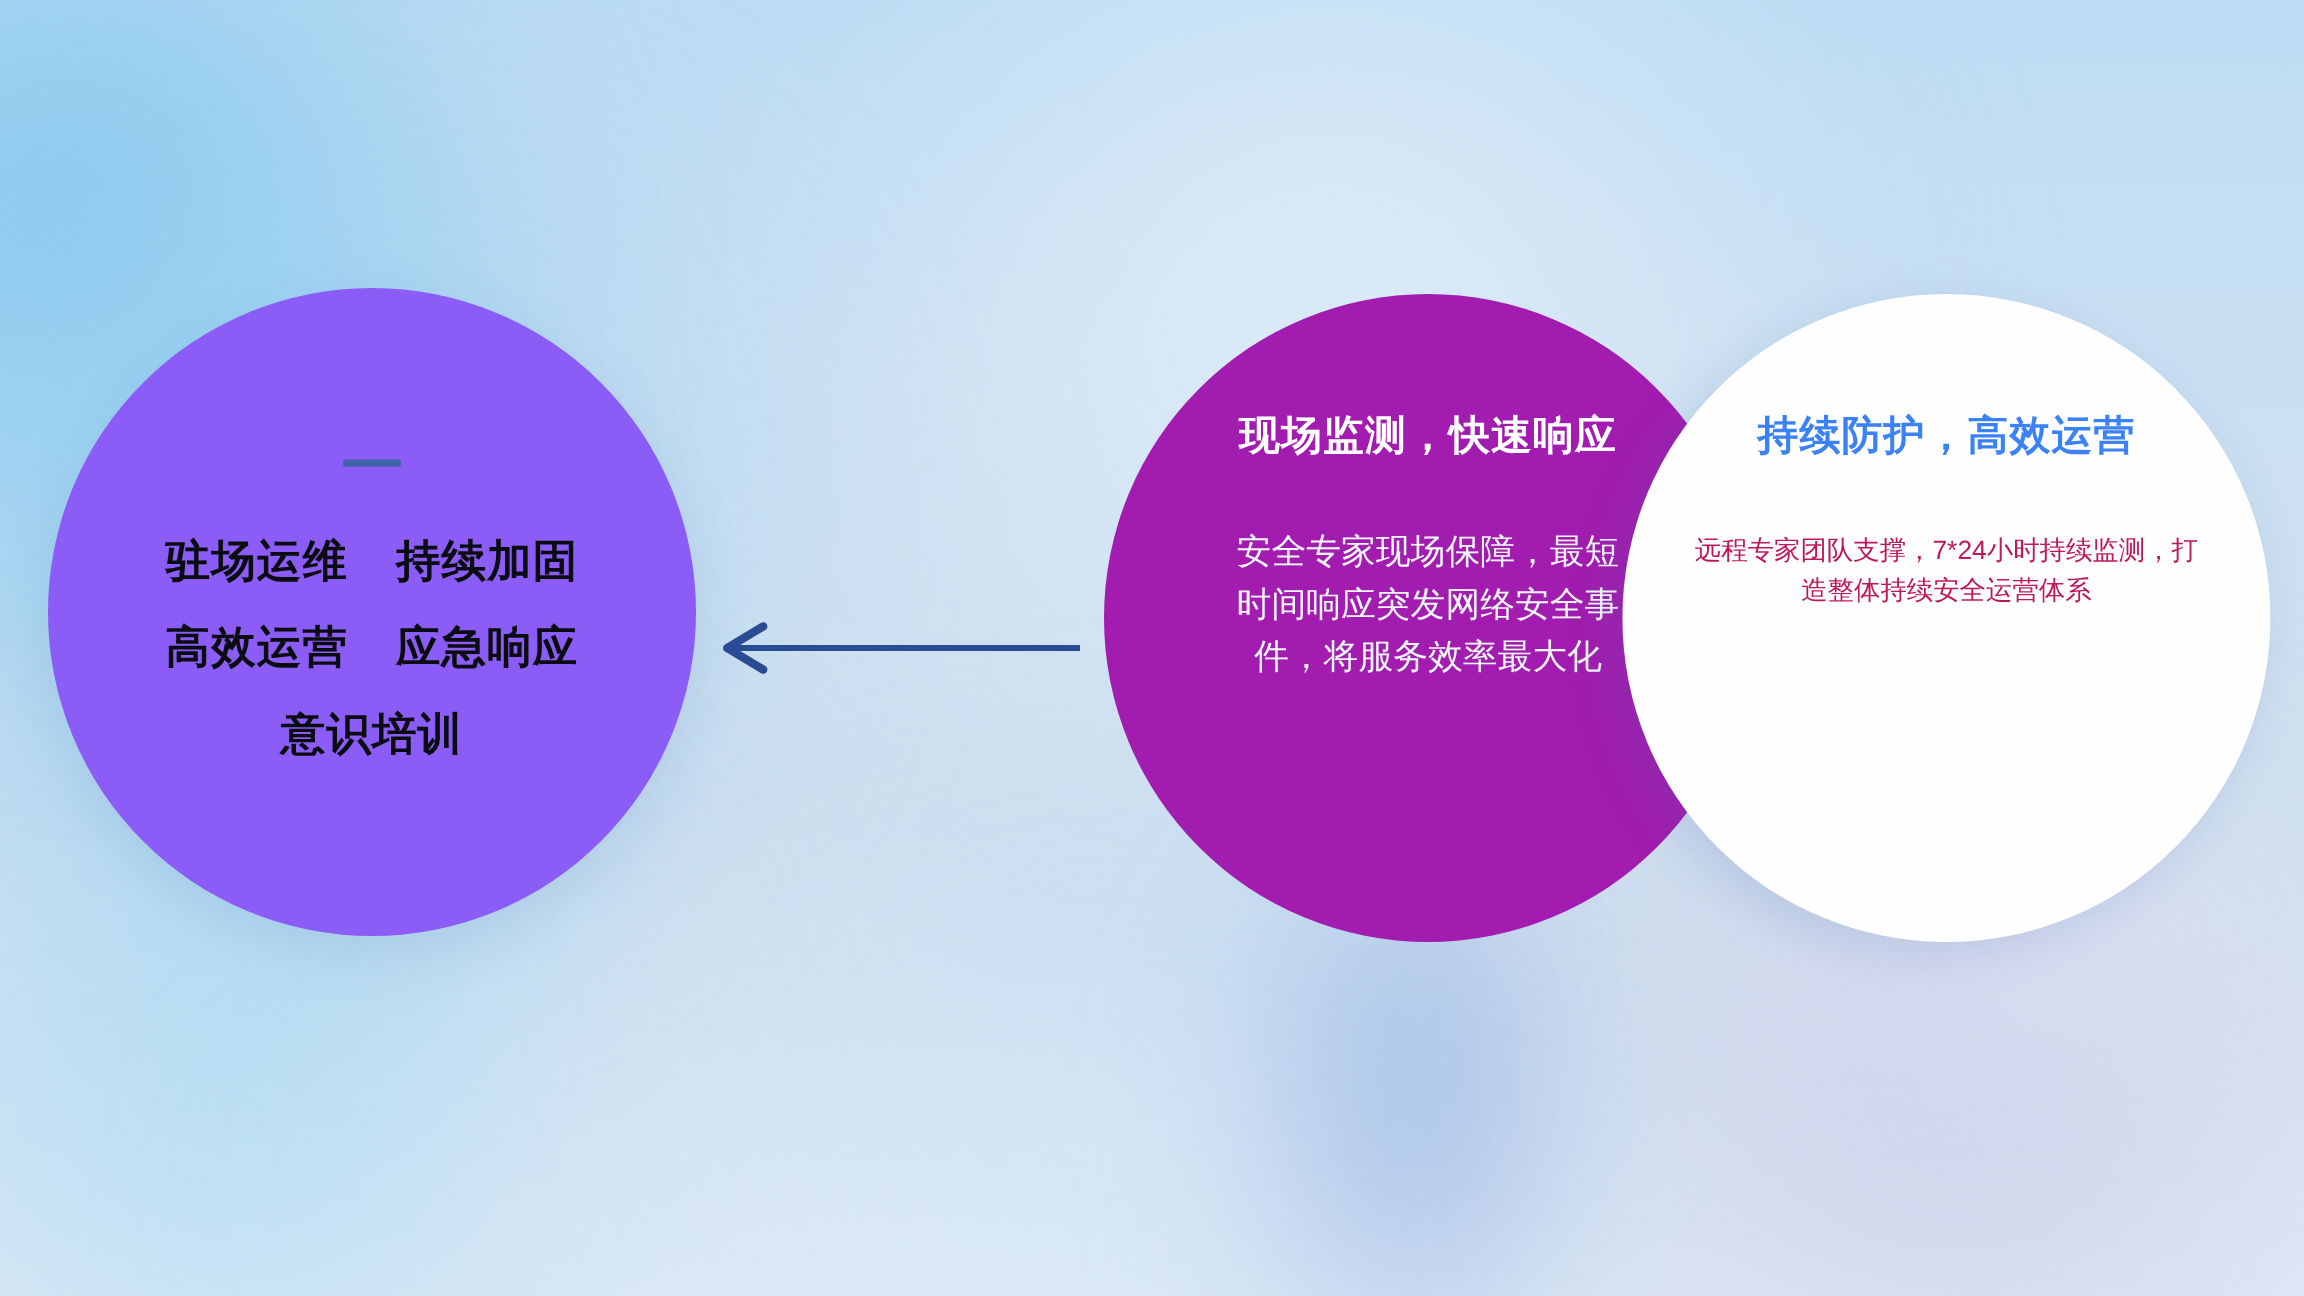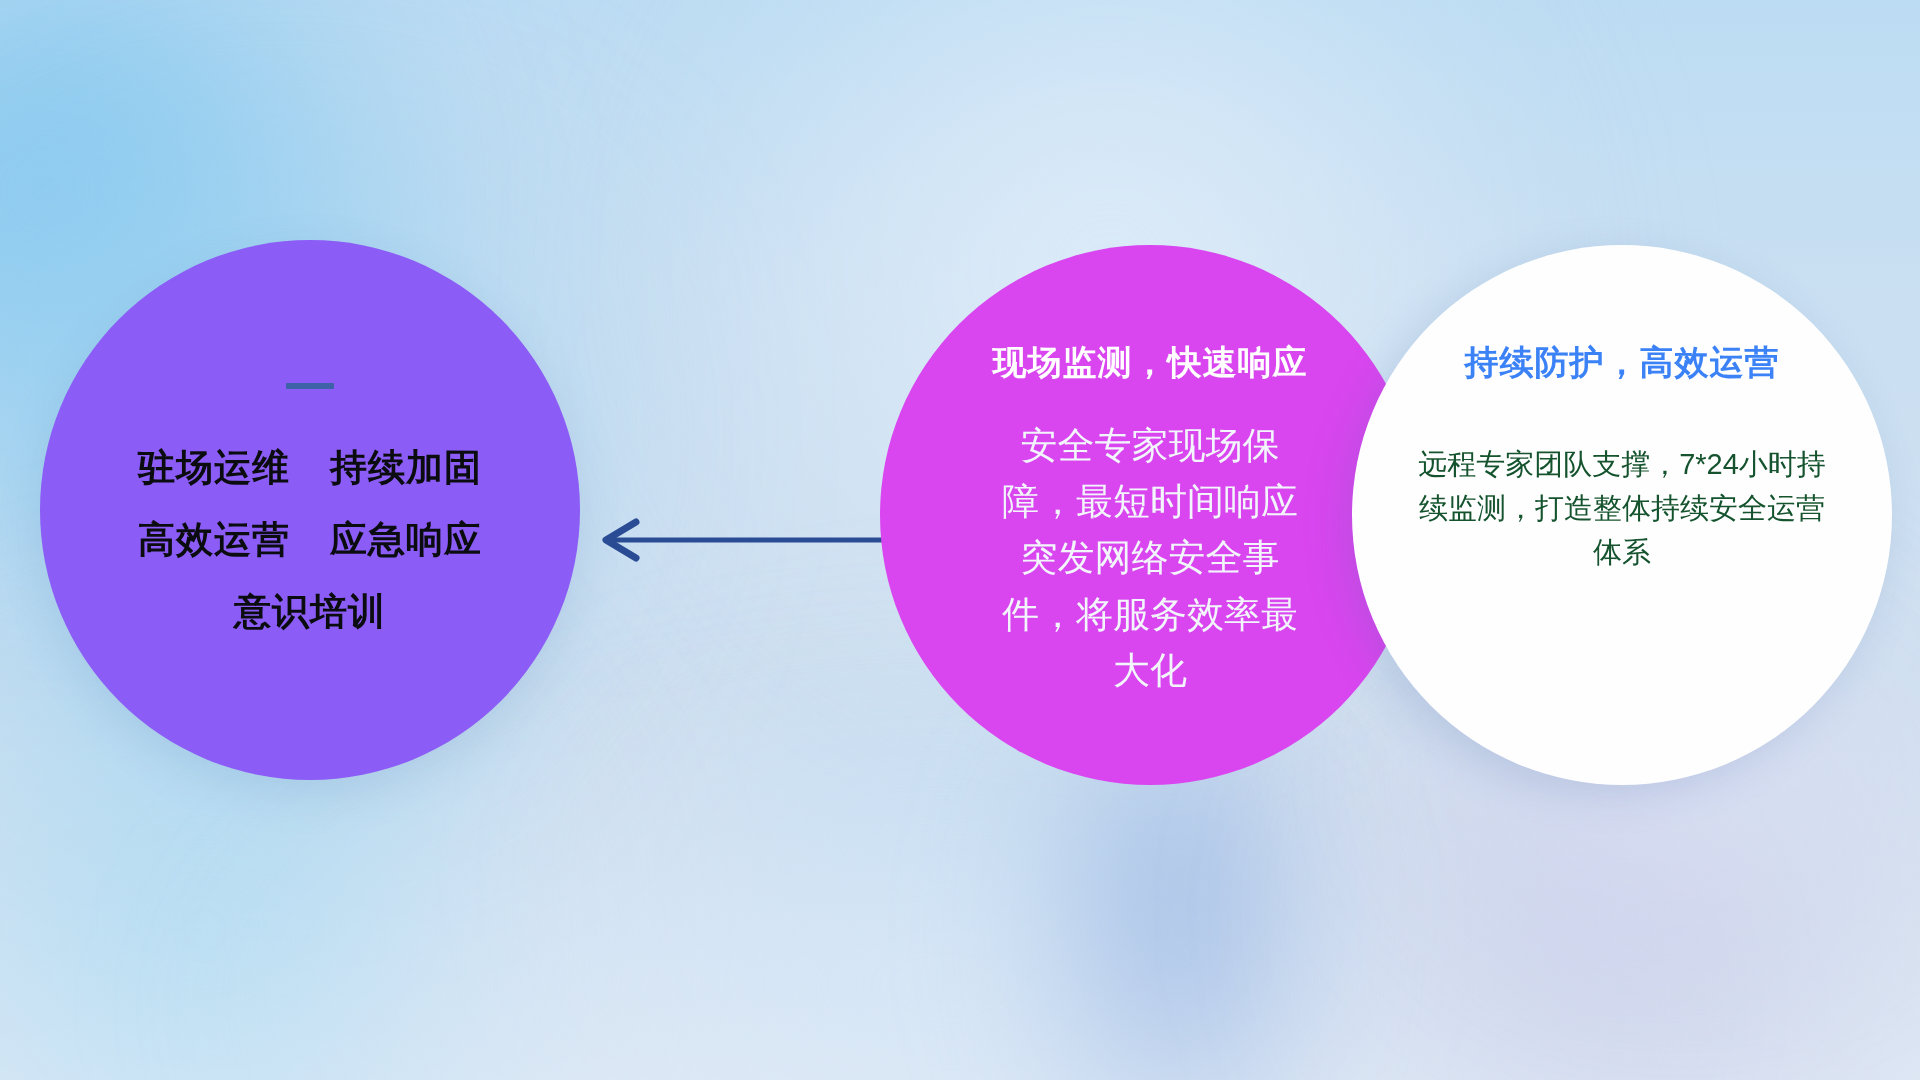--- a/index.html
+++ b/index.html
@@ -84,36 +84,36 @@
   .kw-rows { display:flex; flex-direction:column; gap:22px; align-items:center; }
   .kw-row {
     display:flex; gap:40px; justify-content:center;
     font-size:37px; font-weight:bold; color:#0b0c10;
     letter-spacing:1px; white-space:nowrap;
   }
   .kw-row.single { justify-content:center; }
 
   
   .circle-mid {
-    left:880px; top:245px; width:540px; height:540px;
-    background:#d946ef;
+    left:920px; top:245px; width:540px; height:540px;
+    background:#a21caf;
     z-index:4;
   }
   .circle-mid .inner {
     position:absolute; inset:0;
     display:flex; flex-direction:column; align-items:center;
     padding:95px 58px 0 58px;
   }
   .title-mid {
     font-size:34px; font-weight:bold; color:#ffffff;
     letter-spacing:1px; white-space:nowrap;
   }
   .body-mid {
-    margin-top:32px;
-    font-size:37px; line-height:1.52; color:#f2f5fb;
+    margin-top:52px;
+    font-size:29px; line-height:1.52; color:#f2f5fb;
     text-align:center; width:330px;
   }
 
   
   .circle-right {
     left:1352px; top:245px; width:540px; height:540px;
     background:#fefeff;
     box-shadow:-10px 10px 40px rgba(70,105,165,.18);
     z-index:5;
   }
@@ -121,21 +121,21 @@
     position:absolute; inset:0;
     display:flex; flex-direction:column; align-items:center;
     padding:95px 44px 0 44px;
   }
   .title-right {
     font-size:34px; font-weight:bold; color:#3b82f6;
     letter-spacing:1px; white-space:nowrap;
   }
   .body-right {
     margin-top:56px;
-    font-size:29px; line-height:1.52; color:#14532d;
+    font-size:22px; line-height:1.52; color:#be185d;
     text-align:center; width:420px;
   }
 
   
   .arrow-wrap { position:absolute; left:590px; top:510px; width:310px; height:60px; z-index:2; }
 </style>
 </head>
 <body>
 
 <div id="bg">

